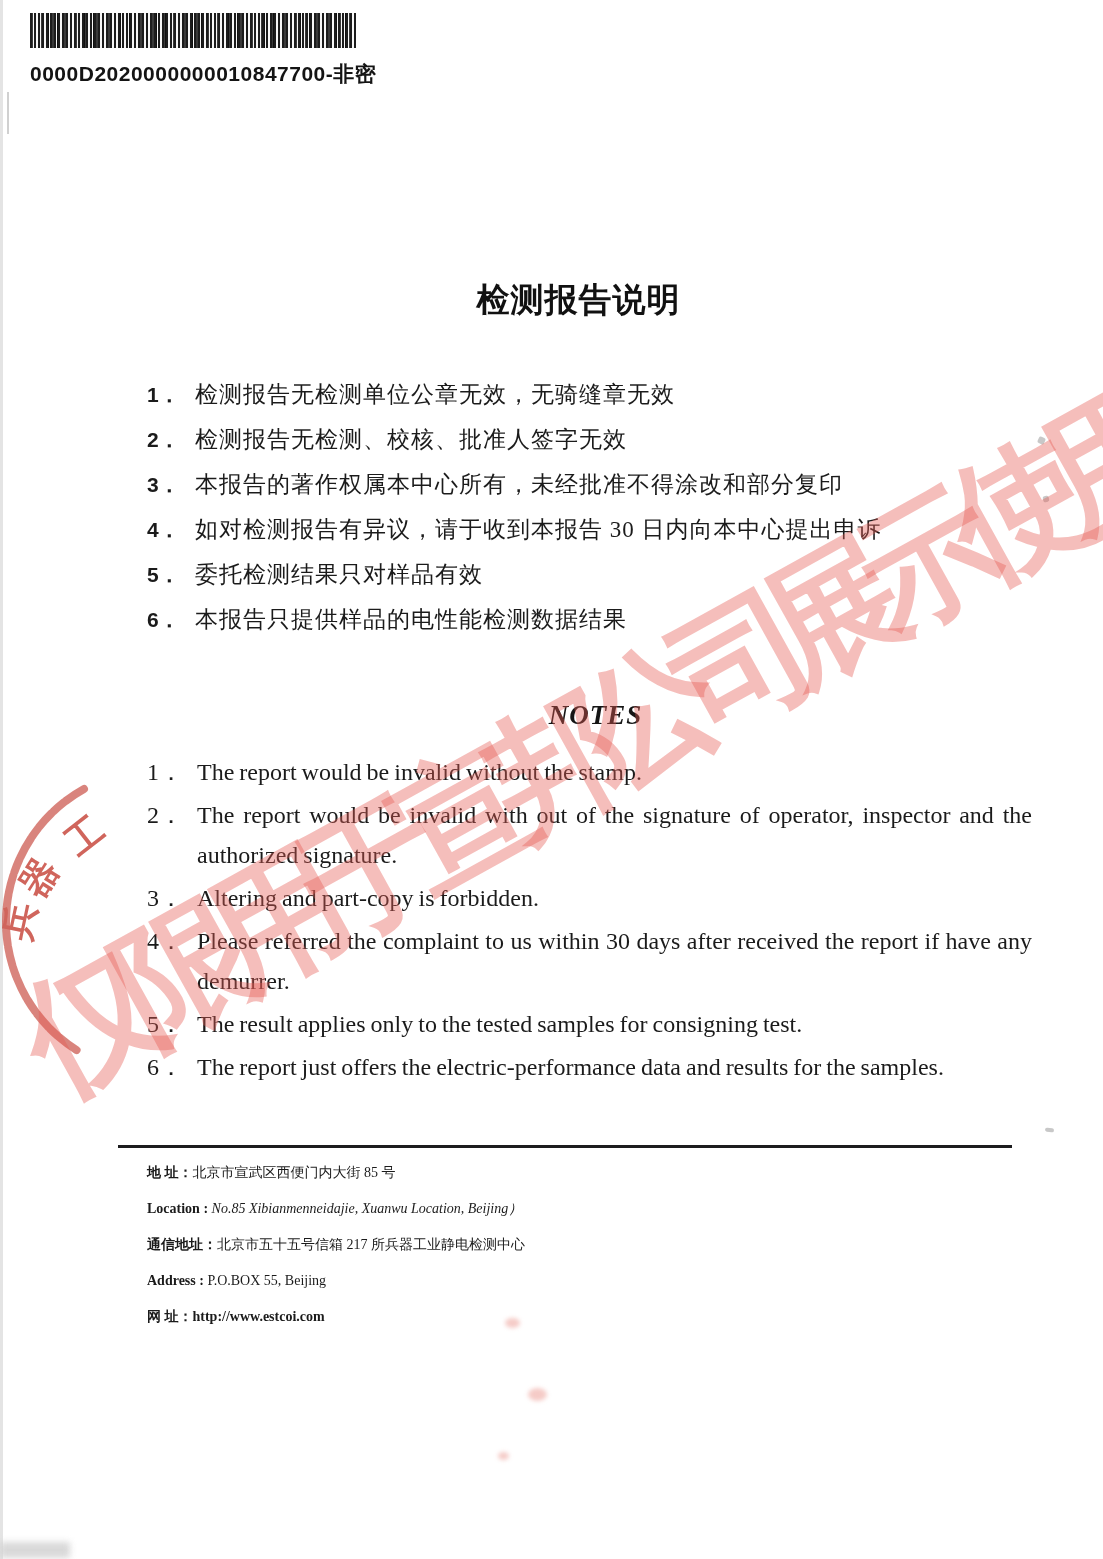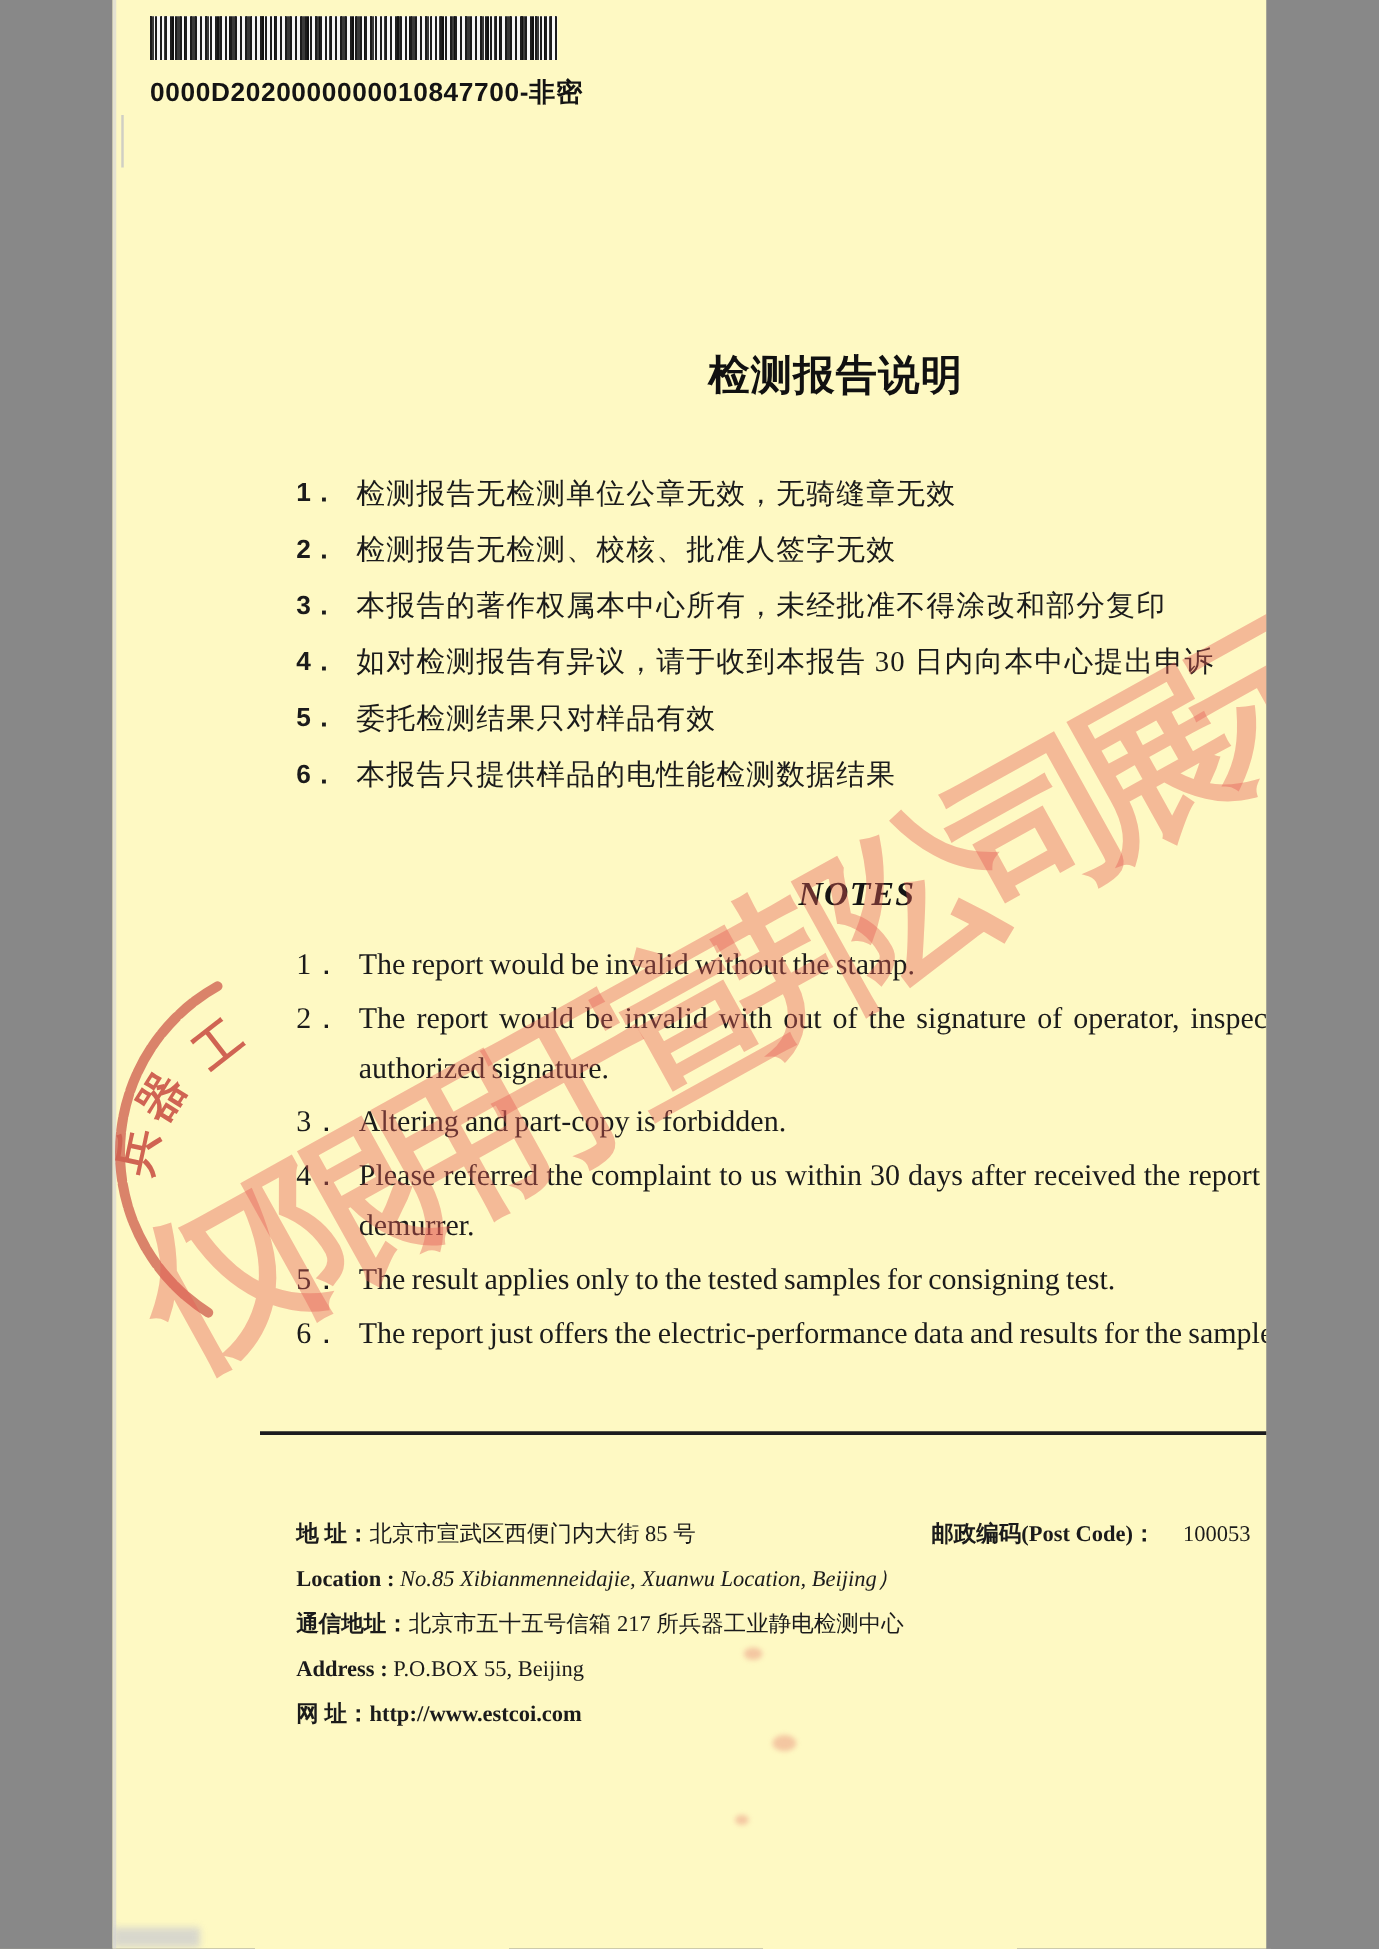--- a/index.html
+++ b/index.html
@@ -1,18 +1,18 @@
 <!DOCTYPE html>
 <html><head>
 <meta charset="utf-8">
 <style>
   html,body{margin:0;padding:0;background:#888;}
   .page{
-    position:relative;width:923px;height:1559px;margin:0 auto;
-    background:#fef9c3;overflow:hidden;
+    position:relative;width:1103px;height:1559px;margin:0 auto;
+    background:#ffffff;overflow:hidden;
     font-family:"Liberation Serif","DejaVu Serif",serif;color:#1b1b1b;
   }
   
   .edge-left{position:absolute;left:0;top:0;width:3px;height:100%;background:#d8d8d8;opacity:.7;}
   .edge-tick{position:absolute;left:7px;top:92px;width:2px;height:42px;background:#c4c4c4;opacity:.8;}
   .corner-smudge{position:absolute;left:0;top:1542px;width:70px;height:16px;background:#cfcfcf;filter:blur(3px);opacity:.8;}
   .speck{position:absolute;background:#9a9a9a;border-radius:2px;opacity:.55;}
   .speck.s1{left:1038px;top:437px;width:7px;height:7px;transform:rotate(25deg);}
   .speck.s2{left:1043px;top:496px;width:6px;height:6px;transform:rotate(-15deg);}
   .speck.s3{left:1045px;top:1128px;width:9px;height:4px;transform:rotate(8deg);}
@@ -57,21 +57,21 @@
   }
 
   
   .en-list{position:absolute;left:147px;top:752px;width:885px;font-size:24px;line-height:40px;word-spacing:-1px;}
   .en-item{display:flex;margin-bottom:3px;}
   .en-num{width:50px;flex:0 0 50px;}
   .en-text{flex:1;text-align:justify;}
 
   
   .divider{position:absolute;left:118px;top:1145px;width:894px;height:3px;background:#1c1c1e;}
-  .footer{position:absolute;left:147px;top:1214px;width:880px;font-size:18px;line-height:27px;}
+  .footer{position:absolute;left:147px;top:1159px;width:880px;font-size:14px;line-height:27px;}
   .f-row{position:relative;margin-bottom:9px;white-space:nowrap;}
   .f-label{font-weight:bold;}
   .f-right{position:absolute;left:453px;top:0;}
   .f-right.postcode{left:508px;}
   .f-val2{margin-left:22px;}
   .italic{font-style:italic;}
   .bold{font-weight:bold;}
 
   
   .stamp{position:absolute;left:-12px;top:772px;width:240px;height:310px;opacity:.85;z-index:4;}
@@ -162,23 +162,20 @@
     <div class="en-item">
       <span class="en-num">6．</span>
       <div class="en-text">The report just offers the electric-performance data and results for the samples.</div>
     </div>
   </div>
 
   <div class="divider"></div>
   <div class="footer">
     <div class="f-row">
       <span class="f-label">地 址：</span><span>北京市宣武区西便门内大街 85 号</span>
-      <span class="f-right postcode">
-        <span class="f-label">邮政编码(Post Code)：</span><span class="f-val2">100053</span>
-      </span>
     </div>
     <div class="f-row">
       <span class="f-label">Location :</span>&nbsp;<span class="italic">No.85 Xibianmenneidajie, Xuanwu Location, Beijing）</span>
     </div>
     <div class="f-row">
       <span class="f-label">通信地址：</span><span>北京市五十五号信箱 217 所兵器工业静电检测中心</span>
     </div>
     <div class="f-row">
       <span class="f-label">Address :</span>&nbsp;<span>P.O.BOX 55, Beijing</span>
     </div>

